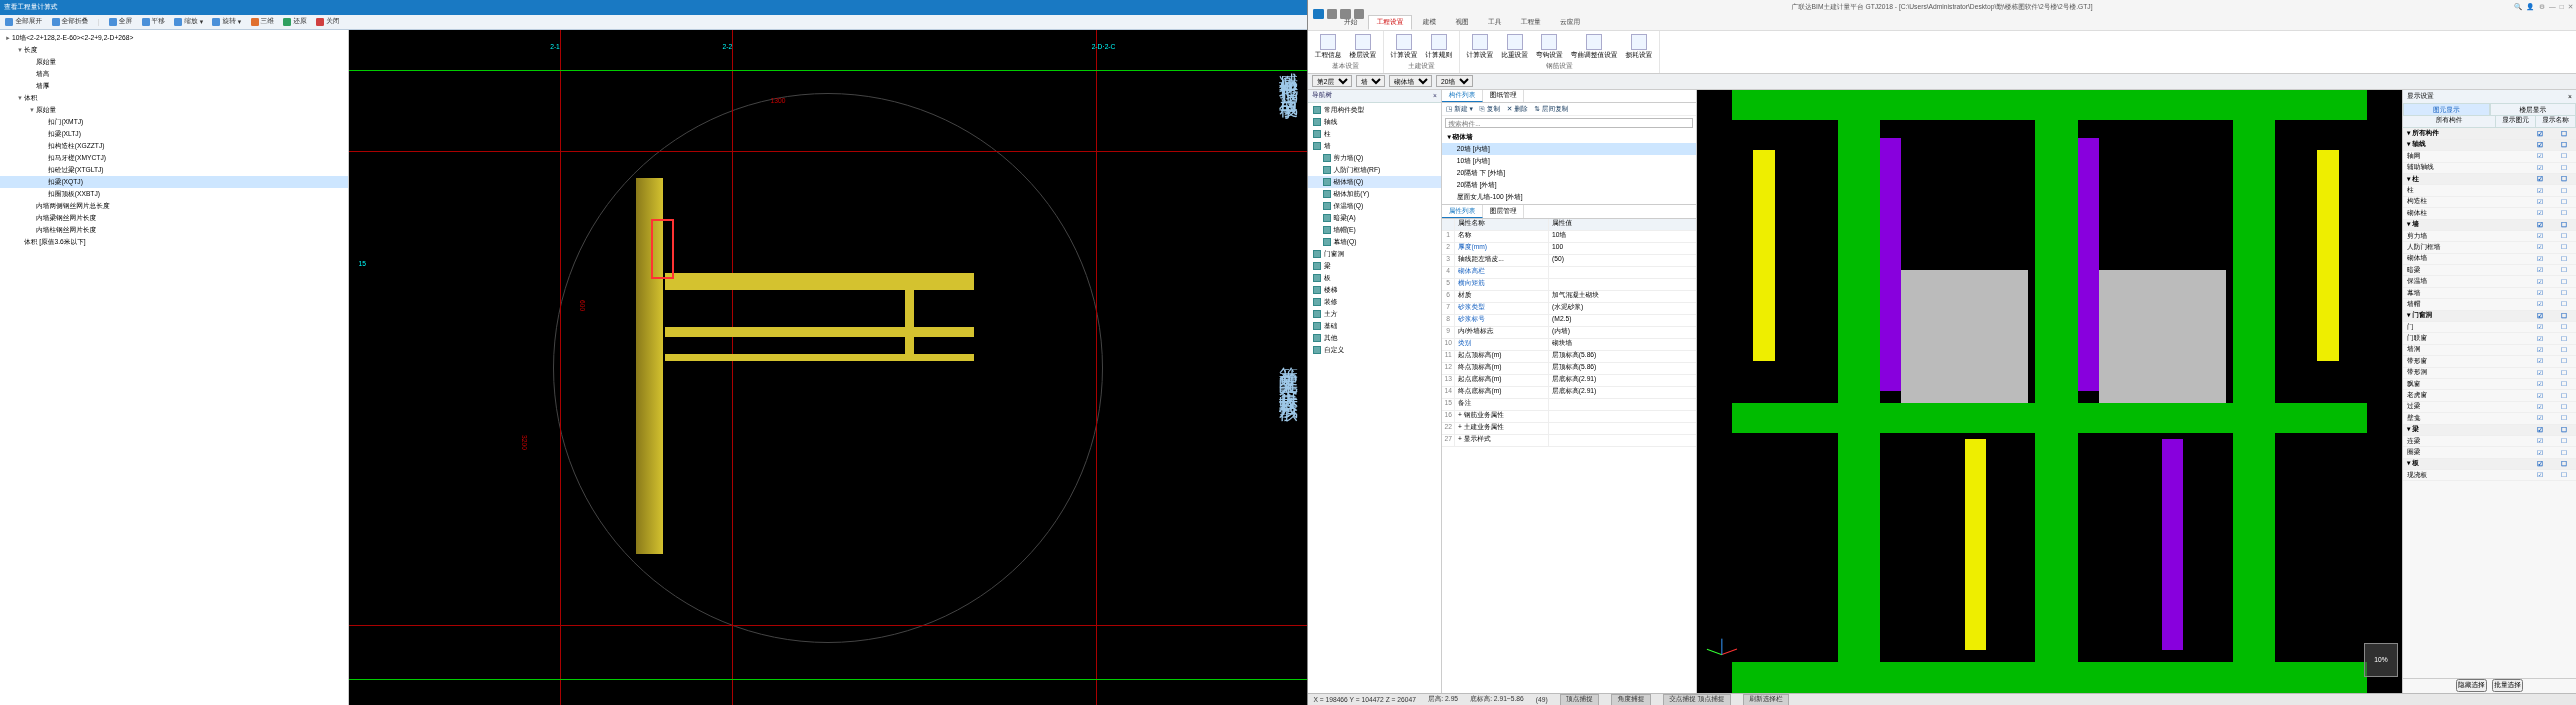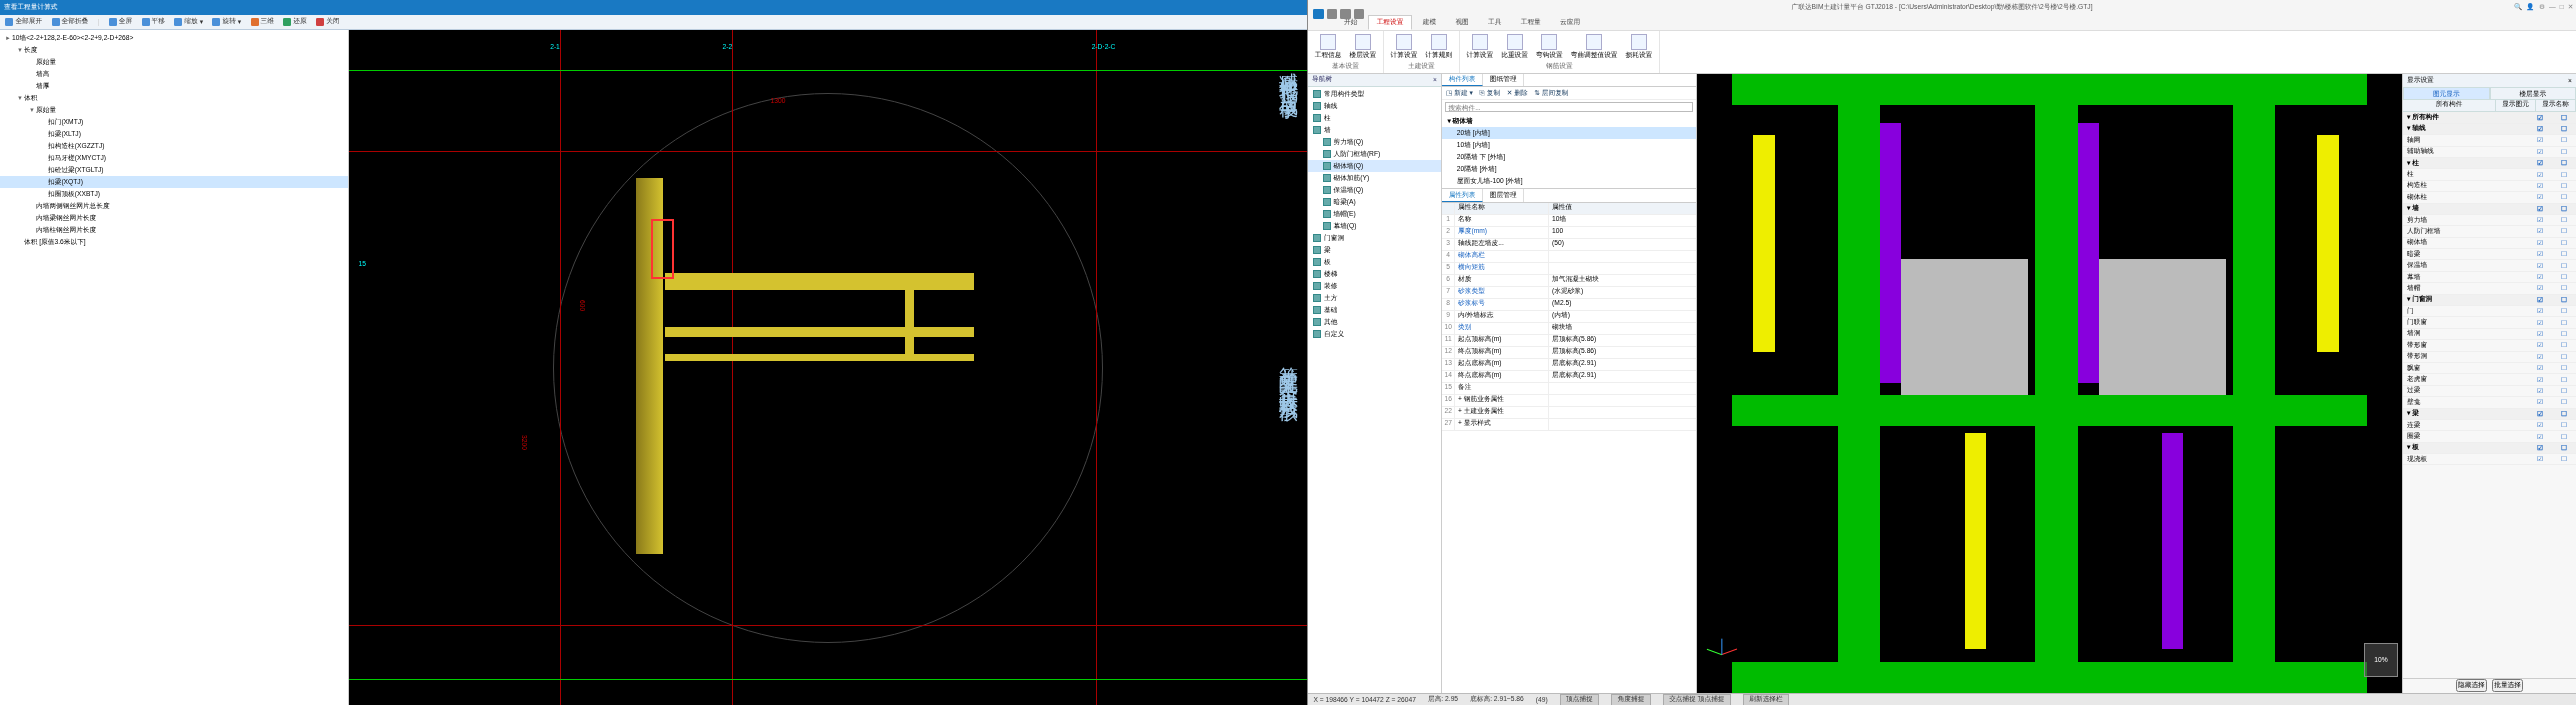--- a/index.html
+++ b/index.html
@@ -330,20 +330,26 @@
             </div>
             <div class="ic">
               <div class="box"></div>
               <span>损耗设置</span>
             </div>
           </div>
           <div class="lbl">钢筋设置</div>
         </div>
       </div>
   </div>
+  <div class="selector-row">
+    <select><option>第2层</option></select>
+    <select><option>墙</option></select>
+    <select><option>砌体墙</option></select>
+    <select><option>20墙</option></select>
+  </div>
   <div class="mid">
     <div class="panel" style="width:134px">
       <div class="hd">
           <span>导航树</span>
           <span>×</span>
         </div>
       <div class="nav-tree" id="navtree">
           <div class="nrow">
             <span style="width:0px"></span>
             <span class="nic"></span>

